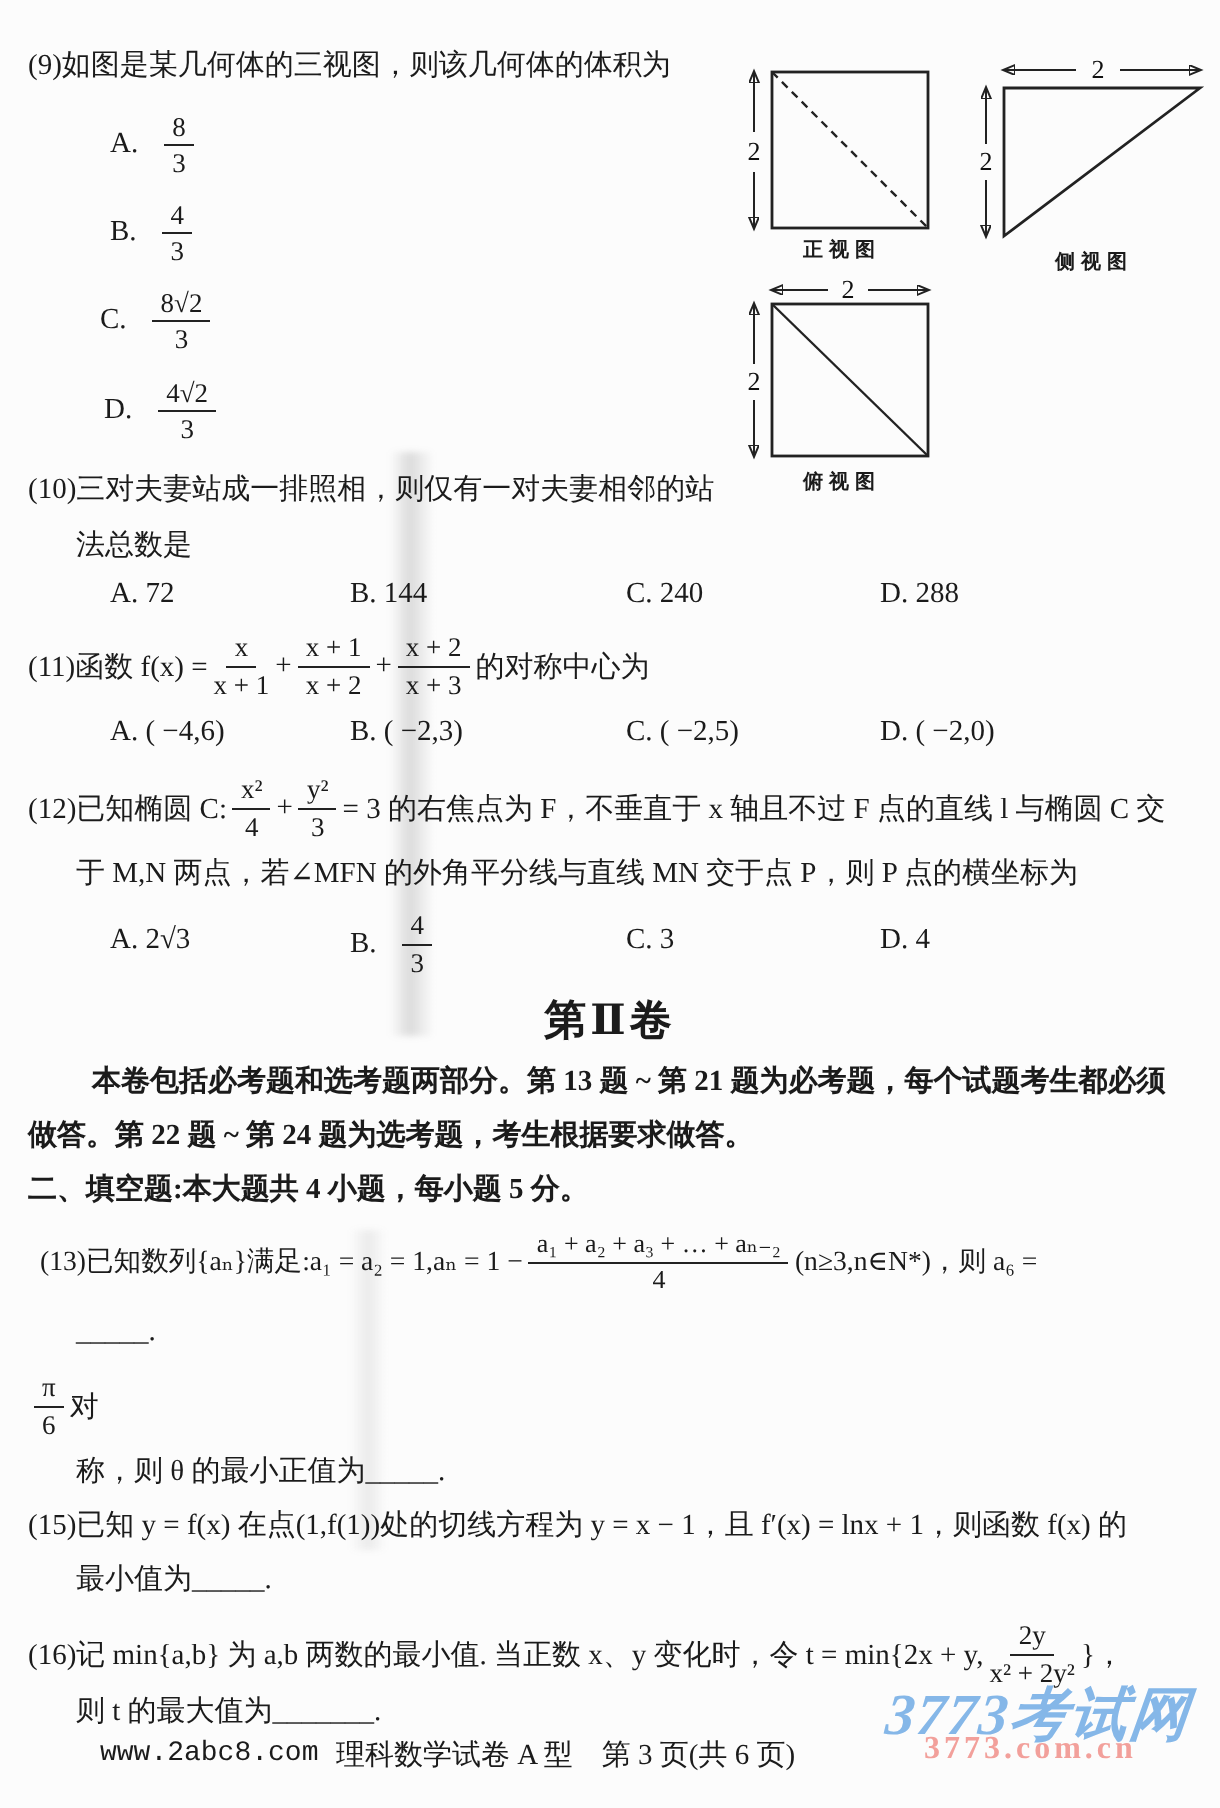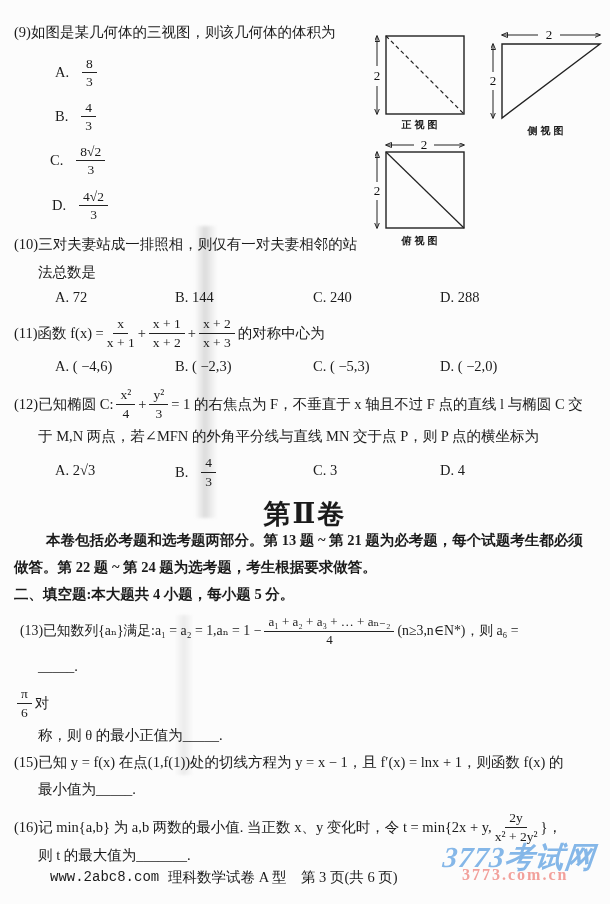--- a/index.html
+++ b/index.html
@@ -11,21 +11,21 @@
   }
   .abs{position:absolute;white-space:nowrap;}
   .mrow{position:absolute;display:flex;align-items:center;white-space:nowrap;}
   .frac{display:inline-flex;flex-direction:column;align-items:center;
         vertical-align:middle;margin:0 3px;line-height:1.12;font-size:13.5px;}
   .fnum{padding:0 4px 1px;border-bottom:1.3px solid #222;}
   .fden{padding-top:1px;}
   .opt-letter{margin-right:10px;}
   .optrow span{position:absolute;top:0;}
   .bold{font-weight:bold;}
-  .title{font-size:27px;font-weight:bold;letter-spacing:2px;}
+  .title{font-size:21px;font-weight:bold;letter-spacing:2px;}
   .viewlabel{font-weight:bold;font-size:10px;text-align:center;letter-spacing:3px;}
   .dim{font:13px "Liberation Serif","DejaVu Serif",serif;fill:#111;}
   svg line,svg rect,svg path{stroke:#222;fill:none;}
   .smudge{position:absolute;pointer-events:none;filter:blur(1.5px);}
   .s1{left:195px;top:226px;width:22px;height:292px;
       background:linear-gradient(90deg,rgba(0,0,0,0),rgba(90,90,90,.20) 45%,rgba(0,0,0,0));}
   .s2{left:175px;top:615px;width:18px;height:160px;
       background:linear-gradient(90deg,rgba(0,0,0,0),rgba(110,110,110,.12) 50%,rgba(0,0,0,0));}
   .wm1{font-size:29px;font-weight:bold;font-style:italic;color:#85b7e8;
        transform:skewX(-6deg);letter-spacing:1px;}
@@ -135,36 +135,36 @@
     <span>+</span>
     <span class="frac">
       <span class="fnum">x + 2</span>
       <span class="fden">x + 3</span>
     </span>
     <span>的对称中心为</span>
   </div>
   <div class="abs optrow" style="left:0;top:358px;width:610px;height:20px">
     <span style="left:55px">A. ( −4,6)</span>
     <span style="left:175px">B. ( −2,3)</span>
-    <span style="left:313px">C. ( −5,3)</span>
+    <span style="left:313px">C. ( −2,5)</span>
     <span style="left:440px">D. ( −2,0)</span>
   </div>
 
   <div class="mrow" style="left:14px;top:384px;height:40px">
     <span>(12)已知椭圆 C:</span>
     <span class="frac">
       <span class="fnum">x²</span>
       <span class="fden">4</span>
     </span>
     <span>+</span>
     <span class="frac">
       <span class="fnum">y²</span>
       <span class="fden">3</span>
     </span>
-    <span>= 1 的右焦点为 F，不垂直于 x 轴且不过 F 点的直线 l 与椭圆 C 交</span>
+    <span>= 3 的右焦点为 F，不垂直于 x 轴且不过 F 点的直线 l 与椭圆 C 交</span>
   </div>
   <div class="abs" style="left:38px;top:427px">于 M,N 两点，若∠MFN 的外角平分线与直线 MN 交于点 P，则 P 点的横坐标为</div>
   <div class="abs" style="left:0;top:452px;width:610px;height:40px">
     <span class="abs" style="left:55px;top:10px">A.  2√3</span>
     <span class="mrow" style="left:175px;top:0;height:40px">
       <span class="opt-letter">B.</span>
       <span class="frac">
         <span class="fnum">4</span>
         <span class="fden">3</span>
       </span>

